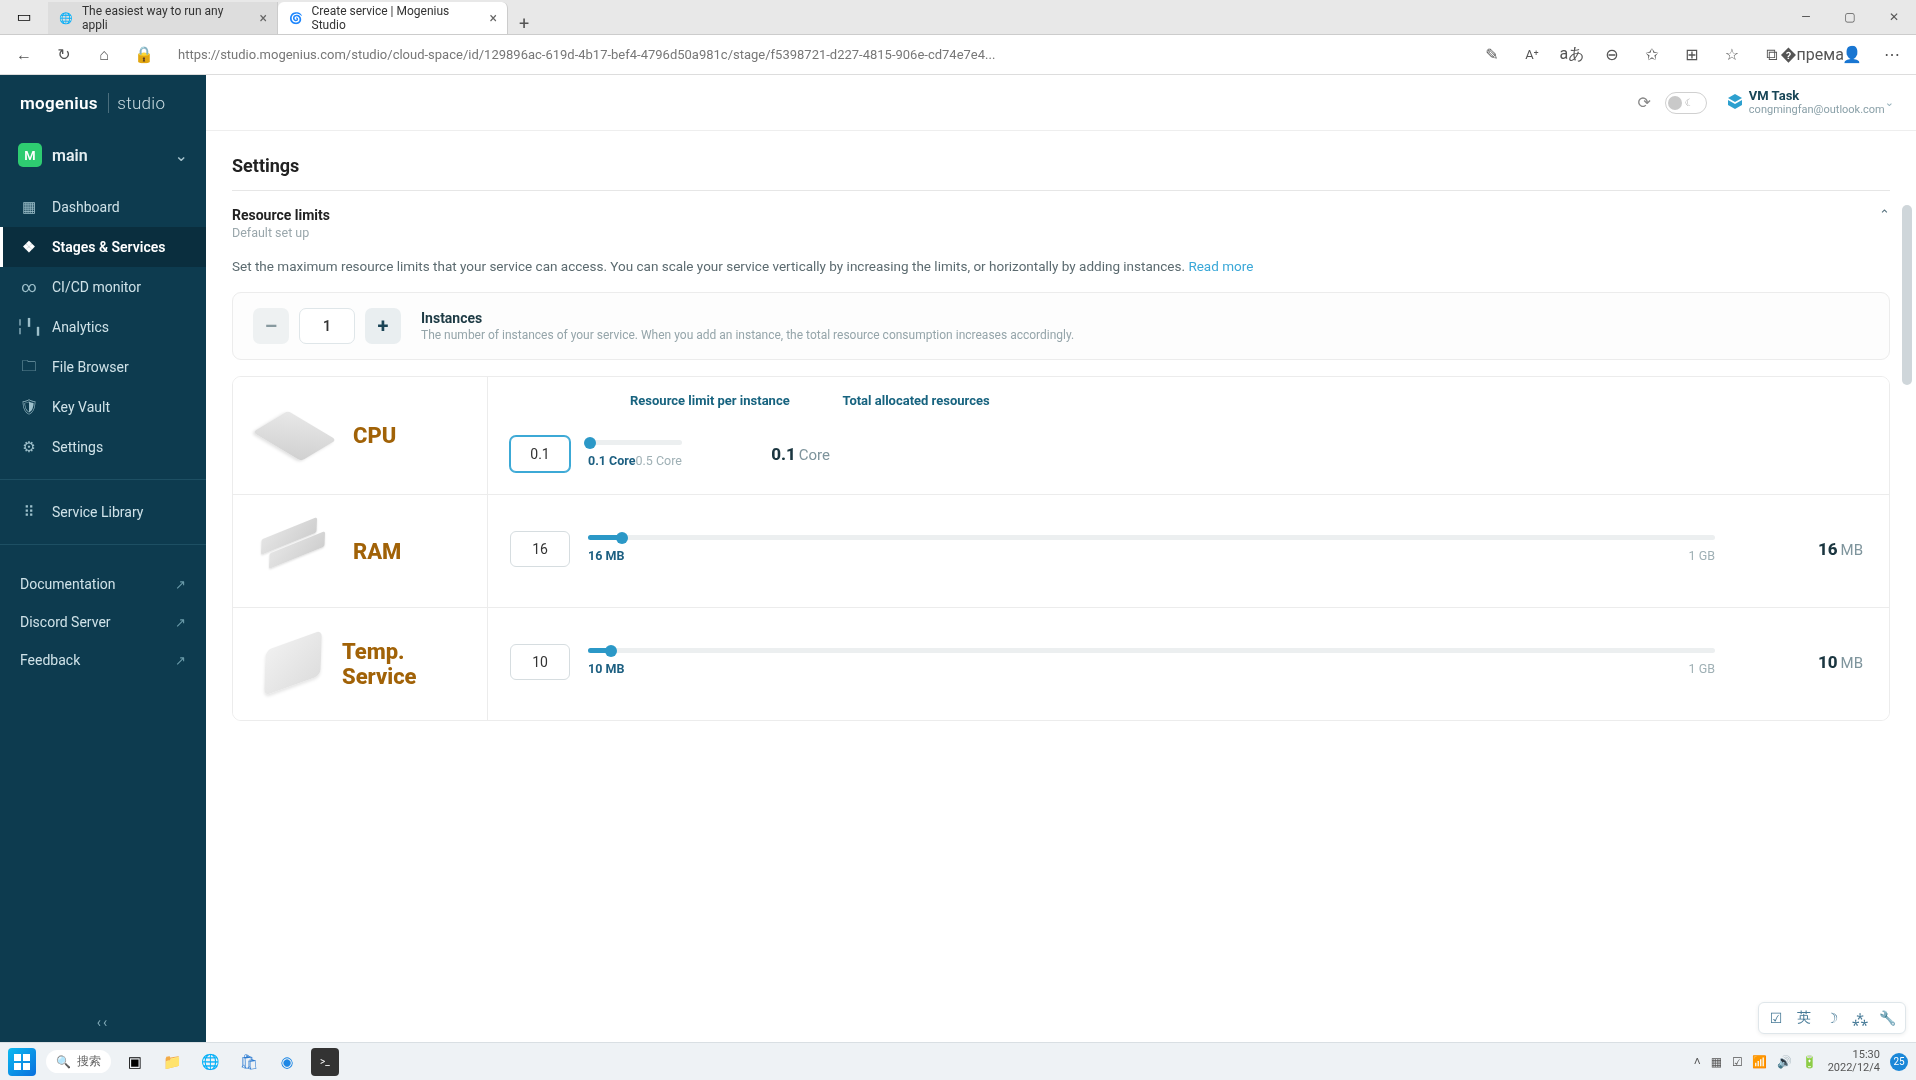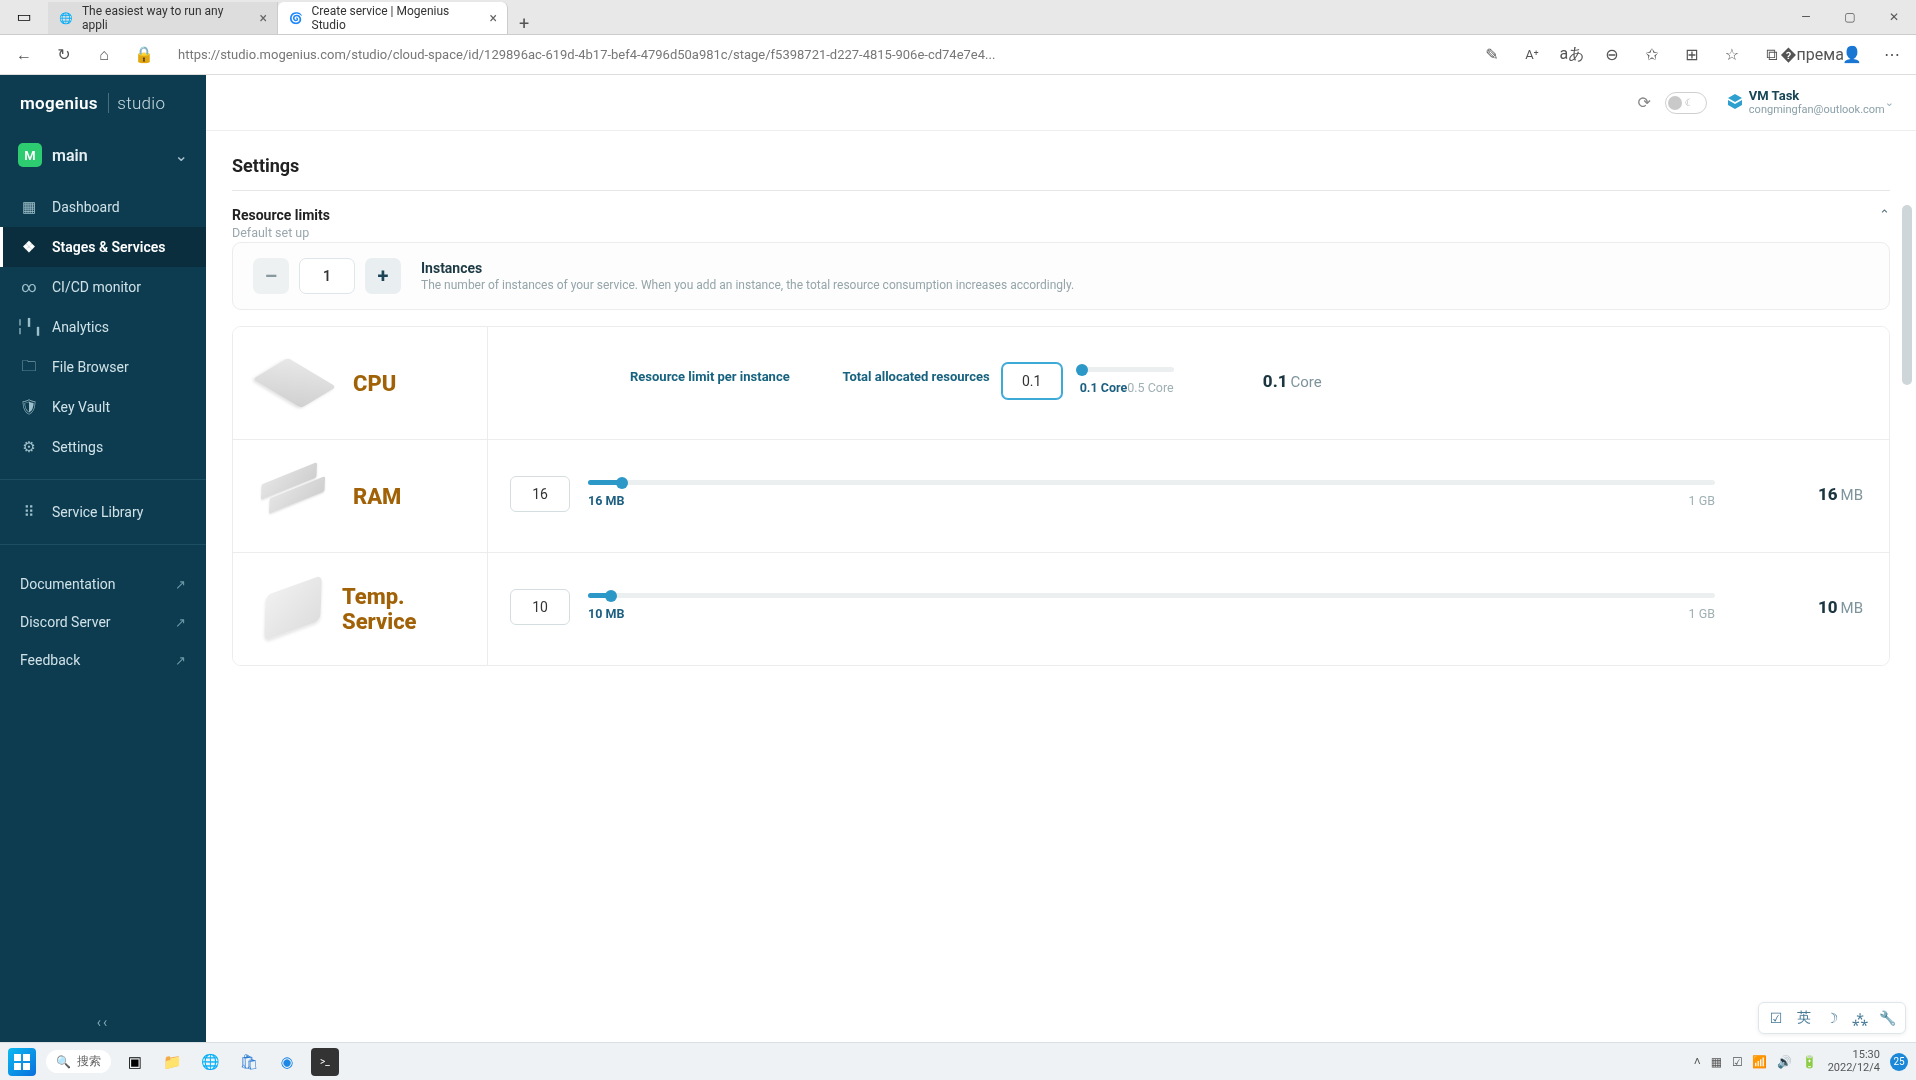--- a/index.html
+++ b/index.html
@@ -254,20 +254,24 @@
       <div class="sect-title">Settings</div>
 
       <div class="subhead">
         <div>
           <div class="subhead-t">Resource limits</div>
           <div class="subhead-s">Default set up</div>
         </div>
         <span class="caret-up">⌃</span>
       </div>
 
+      <div class="helper">
+        <span>Set the maximum resource limits that your service can access. You can scale your service vertically by increasing the limits, or horizontally by adding instances.</span>
+        <a href="#">Read more</a>
+      </div>
 
       <div class="card">
         <div class="stepper">
           <button class="step-btn">–</button>
           <input class="step-input" value="1" style="">
           <button class="step-btn plus">+</button>
         </div>
         <div class="inst-meta">
           <div class="t">Instances</div>
           <div class="s">The number of instances of your service. When you add an instance, the total resource consumption increases accordingly.</div>
@@ -278,21 +282,21 @@
 
         <div class="headers-row" style="position:absolute; margin-top:10px; width:calc(100% - 258px); left:490px; z-index:2; pointer-events:none;"></div>
 
         <div class="res-block">
           <div class="res-left">
             <div class="res-icon">
                 <div class="cpu-chip"></div>
               </div>
             <div class="res-label">CPU</div>
           </div>
-          <div class="res-right" style="align-items:center; gap:12px;">
+          <div class="res-right" style="flex-direction:column; align-items:flex-start; gap:20px;">
             <div style="display:flex; justify-content:space-between; font-size:13px; font-weight:700; color:#17637f; margin: -2px 0 8px 0;">
               <span style="flex:1; text-align:center; padding-left:120px;">Resource limit per instance</span>
               <span style="width:200px; text-align:right;">Total allocated resources</span>
             </div>
             <div style="display:flex; align-items:center; gap:18px;">
               <input class="res-input focused" value="0.1" style="">
               <div class="slider-wrap">
                 <div class="slider-track">
                   <div class="slider-fill" style="width:2%;"></div>
                   <div class="slider-thumb" style="left:2%;"></div>

